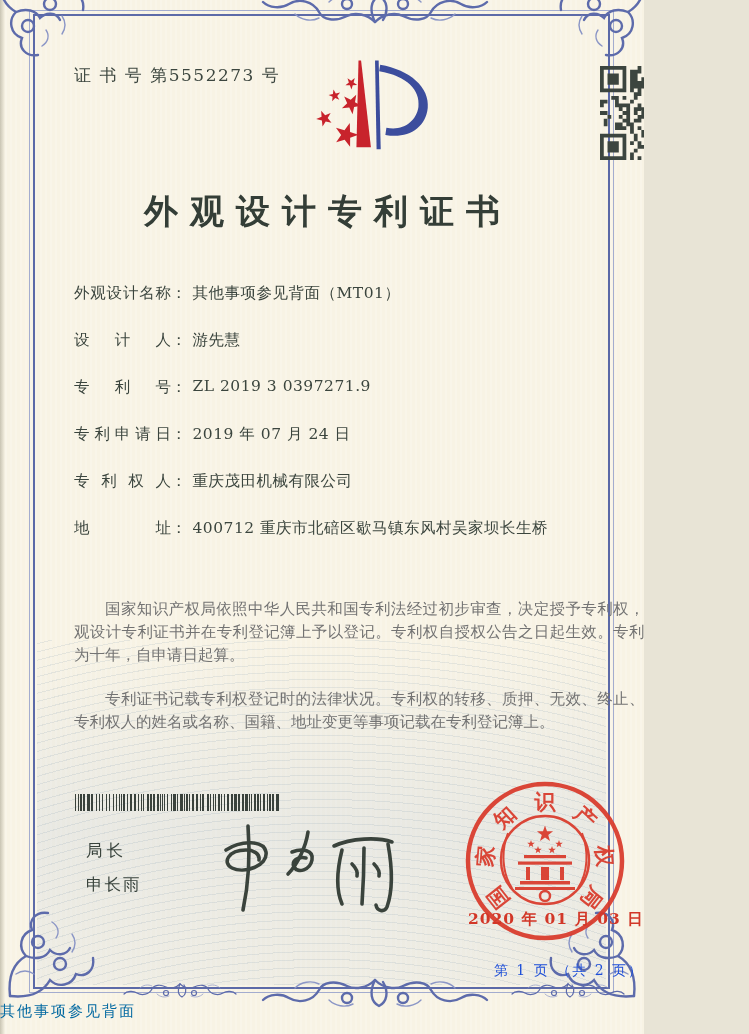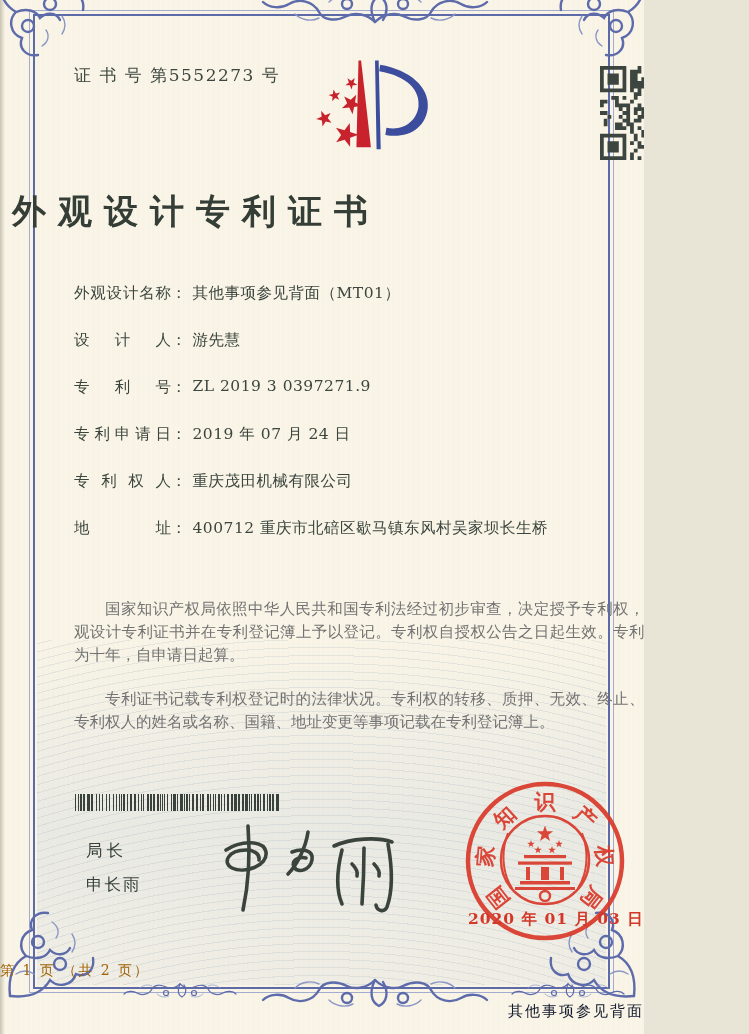--- a/index.html
+++ b/index.html
@@ -20,21 +20,21 @@
           repeating-radial-gradient(circle at 50% 320%, rgba(110,140,165,.14) 0 1px, rgba(0,0,0,0) 1px 8px),
           linear-gradient(180deg, rgba(198,208,220,0) 0%, rgba(198,208,220,.30) 55%, rgba(198,208,220,.18) 100%);}
   .orn{fill:none;stroke:#5d6bab;stroke-width:2.4;stroke-linecap:round}
   .orn2{fill:none;stroke:#8b96c6;stroke-width:1.4;stroke-linecap:round}
   .ornament{position:absolute;pointer-events:none}
   .c-br{transform:scaleX(-1)} .c-tl{transform:scaleY(-1)} .c-tr{transform:scale(-1,-1)}
 
   .cert-no{position:absolute;left:74px;top:64px;font-size:17px;letter-spacing:1.5px;color:#3c463f}
   .logo{position:absolute;left:312px;top:56px;width:124px;height:102px}
   .qr{position:absolute;left:600px;top:66px;width:94px;height:94px}
-  .title{position:absolute;left:0;right:0;top:189px;font-size:34px;font-weight:bold;
+  .title{position:absolute;left:0;right:0;top:189px;text-align:center;font-size:34px;font-weight:bold;
          letter-spacing:12px;text-indent:12px;color:#343e37}
 
   .fields{position:absolute;left:74px;top:283px;width:630px;font-size:15.5px}
   .frow{height:47px;white-space:nowrap;position:relative}
   .flabel{display:inline-block;width:97px;text-align:justify;text-align-last:justify;vertical-align:top}
   .fcolon{display:inline-block;vertical-align:top}
   .fvalue{display:inline-block;margin-left:6px;vertical-align:top;letter-spacing:.5px}
   .pair2{position:absolute;left:252px;top:0}
   .pair2 .flabel{width:78px}
 
@@ -49,24 +49,24 @@
   .sig-stroke{fill:none;stroke:#3a433c;stroke-width:3.6;stroke-linecap:round;stroke-linejoin:round}
 
   .seal{position:absolute;left:445px;top:761px;width:200px;height:200px;opacity:.93}
   .seal-char{font-size:21px;fill:#d93a2b;text-anchor:middle;dominant-baseline:central;
              font-family:"DejaVu Serif",serif;font-weight:bold}
   .seal-red{fill:#d93a2b}
   .seal-line{fill:none;stroke:#d93a2b}
   .seal-date{position:absolute;left:468px;top:909px;font-size:15.5px;font-weight:600;letter-spacing:1px;
              color:#d23728;white-space:nowrap}
 
-  .footer-page{position:absolute;left:0;right:0;top:962px;text-align:left;font-size:14px;
-               letter-spacing:2px;color:#a16207}
-  .back-note{position:absolute;left:0;right:0;top:1002px;text-align:right;font-size:15px;
-             letter-spacing:2px;color:#0f172a}
+  .footer-page{position:absolute;left:0;right:0;top:962px;text-align:right;font-size:14px;
+               letter-spacing:2px;color:#1d4ed8}
+  .back-note{position:absolute;left:0;right:0;top:1002px;text-align:left;font-size:15px;
+             letter-spacing:2px;color:#0369a1}
 </style>
 </head>
 <body>
 
 <div class="page">
   <div class="paper-texture"></div>
   <div class="edge-shadow"></div>
   <div class="guilloche"></div>
 
   <svg width="0" height="0" style="position:absolute">

